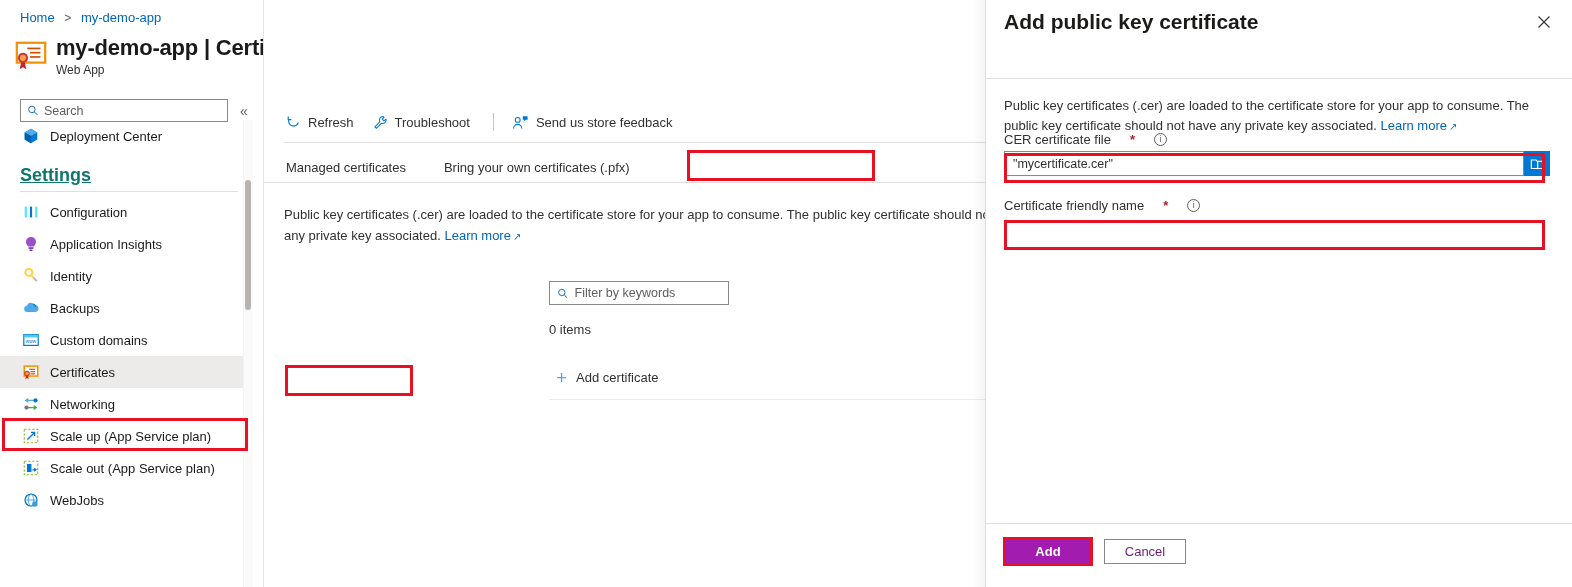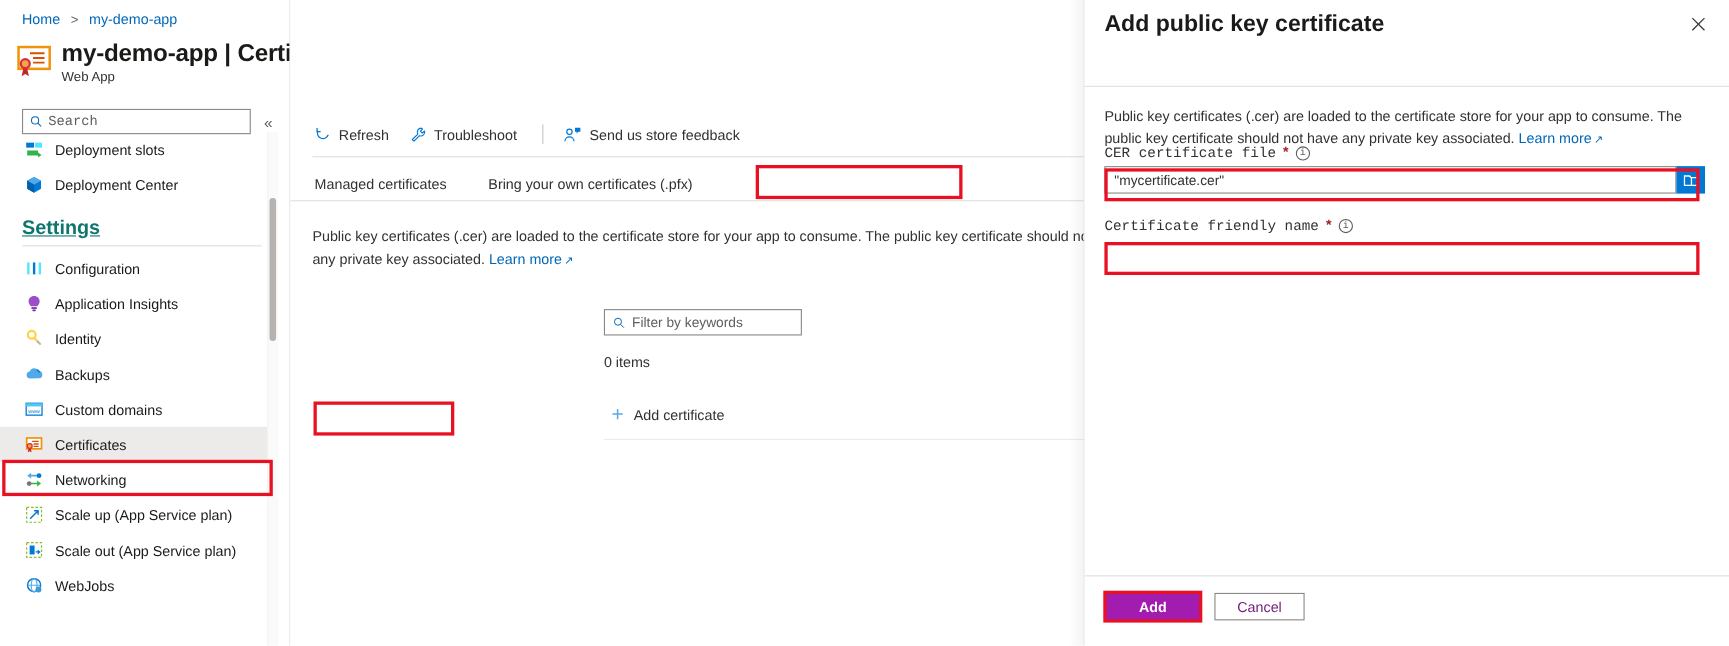--- a/index.html
+++ b/index.html
@@ -45,21 +45,21 @@
   .searchrow {
     position: absolute; left: 20px; top: 99px;
     display: flex; align-items: center;
   }
   .search-box {
     width: 208px; height: 23px;
     border: 1px solid #8a8886; background: #fff;
     display: flex; align-items: center; padding: 0 6px;
   }
   .search-box input {
-    border: none; outline: none; font-family: Liberation Mono, monospace; font-size: 12.5px;
+    border: none; outline: none; font-family: Liberation Sans, sans-serif; font-size: 12.5px;
     color: #323130; background: transparent; width: 100%; margin-left: 5px;
   }
   .search-box input::placeholder { color: #605e5c; }
   .collapse-chev {
     margin-left: 12px; color: #605e5c; font-size: 14px; cursor: pointer;
     user-select: none;
   }
 
   .navlist {
     position: absolute; left: 0; top: 120px; width: 252px; height: 467px;
@@ -191,21 +191,21 @@
   .panel-rule {
     position: absolute; left: 0; top: 78px; width: 586px; height: 1px;
     background: #e1dfdd;
   }
   .panel-desc {
     position: absolute; left: 18px; top: 96px; width: 546px;
     font-size: 13px; line-height: 20px; color: #323130;
   }
   .field-label {
     font-size: 13px; color: #323130; margin-bottom: 4px;
-    display: flex; align-items: center; gap: 5px; font-family: Liberation Mono, monospace;
+    display: flex; align-items: center; gap: 19px;
   }
   .req { color: #a4262c; font-weight: bold; }
   .info-ico {
     display: inline-flex; align-items: center; justify-content: center;
     width: 13px; height: 13px; border: 1px solid #605e5c; border-radius: 50%;
     font-size: 9px; color: #605e5c; font-style: normal; line-height: 1;
   }
   .field-1 { position: absolute; left: 18px; top: 132px; width: 546px; }
   .field-2 { position: absolute; left: 18px; top: 198px; width: 546px; }
 
@@ -305,28 +305,20 @@
           <circle cx="6.6" cy="6.6" r="4.4" fill="none" stroke="#0067b8" stroke-width="1.25"></circle>
           <line x1="9.9" y1="9.9" x2="14" y2="14" stroke="#0067b8" stroke-width="1.25"></line>
         </svg>
         <input type="text" placeholder="Search" style="">
       </div>
       <span class="collapse-chev">«</span>
     </div>
 
     <div class="navlist">
 
-      <div class="nav-item">
-        <svg class="nav-ico" viewBox="0 0 20 20">
-          <rect x="2" y="3" width="8" height="5" fill="#0078d4"></rect>
-          <rect x="11" y="3" width="7" height="5" fill="#50e6ff"></rect>
-          <path d="M3 11h11v2l3.5 2.5L14 18v-2H3z" fill="#32b44a"></path>
-        </svg>
-        <span class="nav-label">Deployment slots</span>
-      </div>
 
       <div class="nav-item">
         <svg class="nav-ico" viewBox="0 0 20 20">
           <path d="M10 2l7 4v8l-7 4-7-4V6z" fill="#0078d4"></path>
           <path d="M10 2l7 4-7 4-7-4z" fill="#50a9e8"></path>
           <path d="M10 10v8l-7-4V6z" fill="#0060aa"></path>
         </svg>
         <span class="nav-label">Deployment Center</span>
       </div>
 

